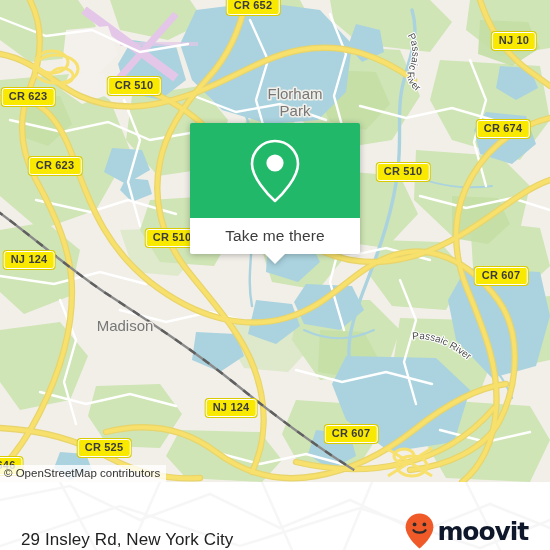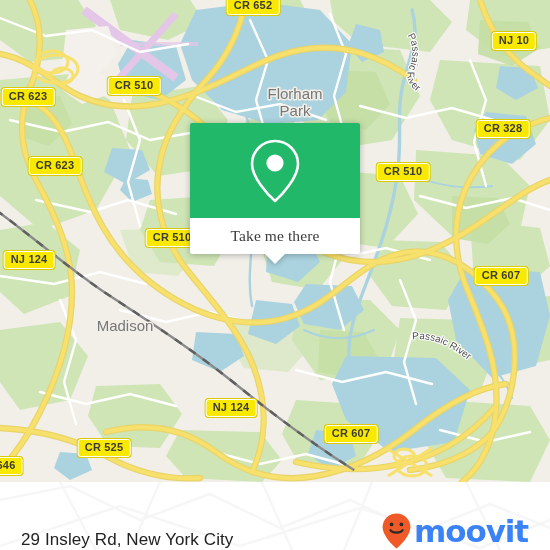--- a/index.html
+++ b/index.html
@@ -58,21 +58,21 @@
   .callout-head{
     background:#22b86a;height:95px;border-radius:2px 2px 0 0;
     display:flex;align-items:center;justify-content:center;
   }
   .callout-body{
     background:#ffffff;height:36px;border-radius:0 0 2px 2px;
     display:flex;align-items:center;justify-content:center;
     position:relative;
   }
   .callout-label{
-    font-size:15.5px;color:#3c3c3c;font-family:Liberation Serif, serif;
+    font-size:15.5px;color:#3c3c3c;font-family:Liberation Sans, sans-serif;
     letter-spacing:.1px;
   }
   .callout-tail{
     position:absolute;left:50%;bottom:-10px;transform:translateX(-50%);
     width:0;height:0;
     border-left:11px solid transparent;
     border-right:11px solid transparent;
     border-top:11px solid #ffffff;
   }
 
@@ -83,21 +83,21 @@
   }
   .footer-watermark{position:absolute;left:0;top:-482px;opacity:.16;pointer-events:none;}
   .footer-inner{
     position:relative;z-index:2;height:100%;
     display:flex;align-items:flex-end;justify-content:space-between;
     padding:0 22px 0 21px;box-sizing:border-box;
   }
   .address{font-size:17px;color:#222222;font-family:"Liberation Sans", sans-serif;letter-spacing:.1px;}
   .brand{display:flex;align-items:center;gap:2px;}
   .brand-word{
-    font-size:31px;font-weight:bold;color:#3b82f6;
+    font-size:25px;font-weight:bold;color:#0f172a;
     font-family:"DejaVu Sans", sans-serif;letter-spacing:-1.1px;line-height:31px;
   }
 </style>
 </head>
 <body>
 
 <div id="app">
 
   <div class="map">
 
@@ -269,21 +269,21 @@
     <div class="shield" style="left:514px;top:41px;text-align:center;">
       <div class="plate">NJ 10</div>
       </div>
     <div class="shield" style="left:28px;top:97px;">
       <div class="plate">CR 623</div>
       </div>
     <div class="shield" style="left:134px;top:86px;">
       <div class="plate">CR 510</div>
       </div>
     <div class="shield" style="left:503px;top:129px;">
-      <div class="plate">CR 328</div>
+      <div class="plate">CR 674</div>
       </div>
     <div class="shield" style="left:55px;top:166px;">
       <div class="plate">CR 623</div>
       </div>
     <div class="shield" style="left:403px;top:172px;">
       <div class="plate">CR 510</div>
       </div>
     <div class="shield" style="left:172px;top:238px;">
       <div class="plate">CR 510</div>
       </div>
@@ -299,20 +299,21 @@
     <div class="shield" style="left:351px;top:434px;">
       <div class="plate">CR 607</div>
       </div>
     <div class="shield" style="left:104px;top:448px;">
       <div class="plate">CR 525</div>
       </div>
     <div class="shield" style="left:6px;top:466px;">
       <div class="plate">646</div>
       </div>
 
+    <div class="attribution">© OpenStreetMap contributors</div>
   </div>
 
   <div class="callout">
     <div class="callout-head">
       <svg width="60" height="68" viewBox="0 0 60 68">
         <path d="M30 4 C17.3 4 7 14.3 7 27 C7 40.5 23 58 30 64 C37 58 53 40.5 53 27 C53 14.3 42.7 4 30 4 Z" fill="none" stroke="#ffffff" stroke-width="2.6" stroke-linejoin="round"></path>
         <circle cx="30" cy="26" r="8.6" fill="#ffffff"></circle>
       </svg>
     </div>
     <div class="callout-body">

